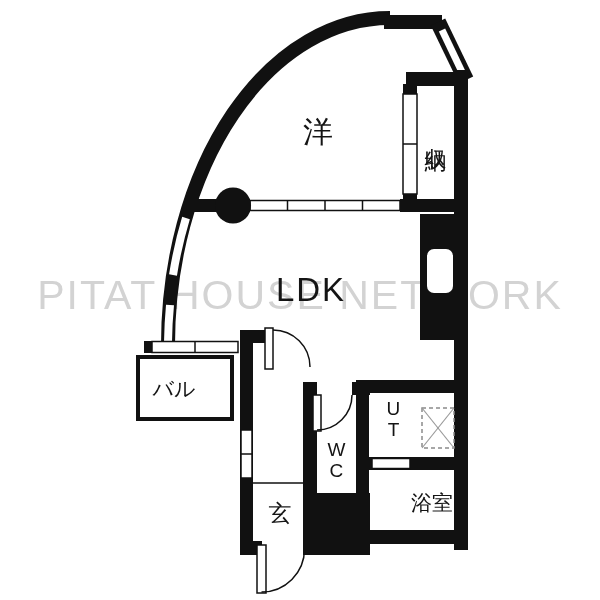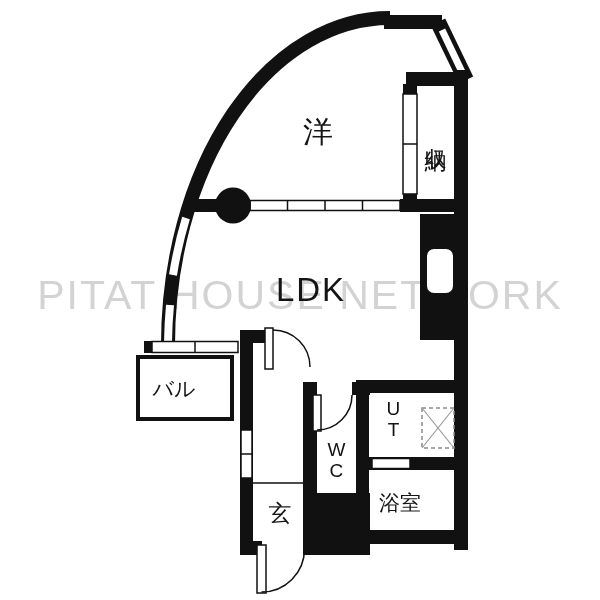--- a/index.html
+++ b/index.html
@@ -114,13 +114,13 @@
 <div class="label" style="left:311px;top:290px;font-size:33px;letter-spacing:2px">LDK</div>
 
 <div class="label" style="left:174px;top:389px;font-size:21px">バル</div>
 
 <div class="label" style="left:280px;top:513px;font-size:23px">玄</div>
 
 <div class="label vert" style="left:336px;top:460px;font-size:19px">WC</div>
 
 <div class="label vert" style="left:393px;top:419px;font-size:19px">UT</div>
 
-<div class="label" style="left:400px;top:503px;font-size:21px">浴室</div>
+<div class="label" style="left:432px;top:503px;font-size:21px">浴室</div>
 
 </body></html>

